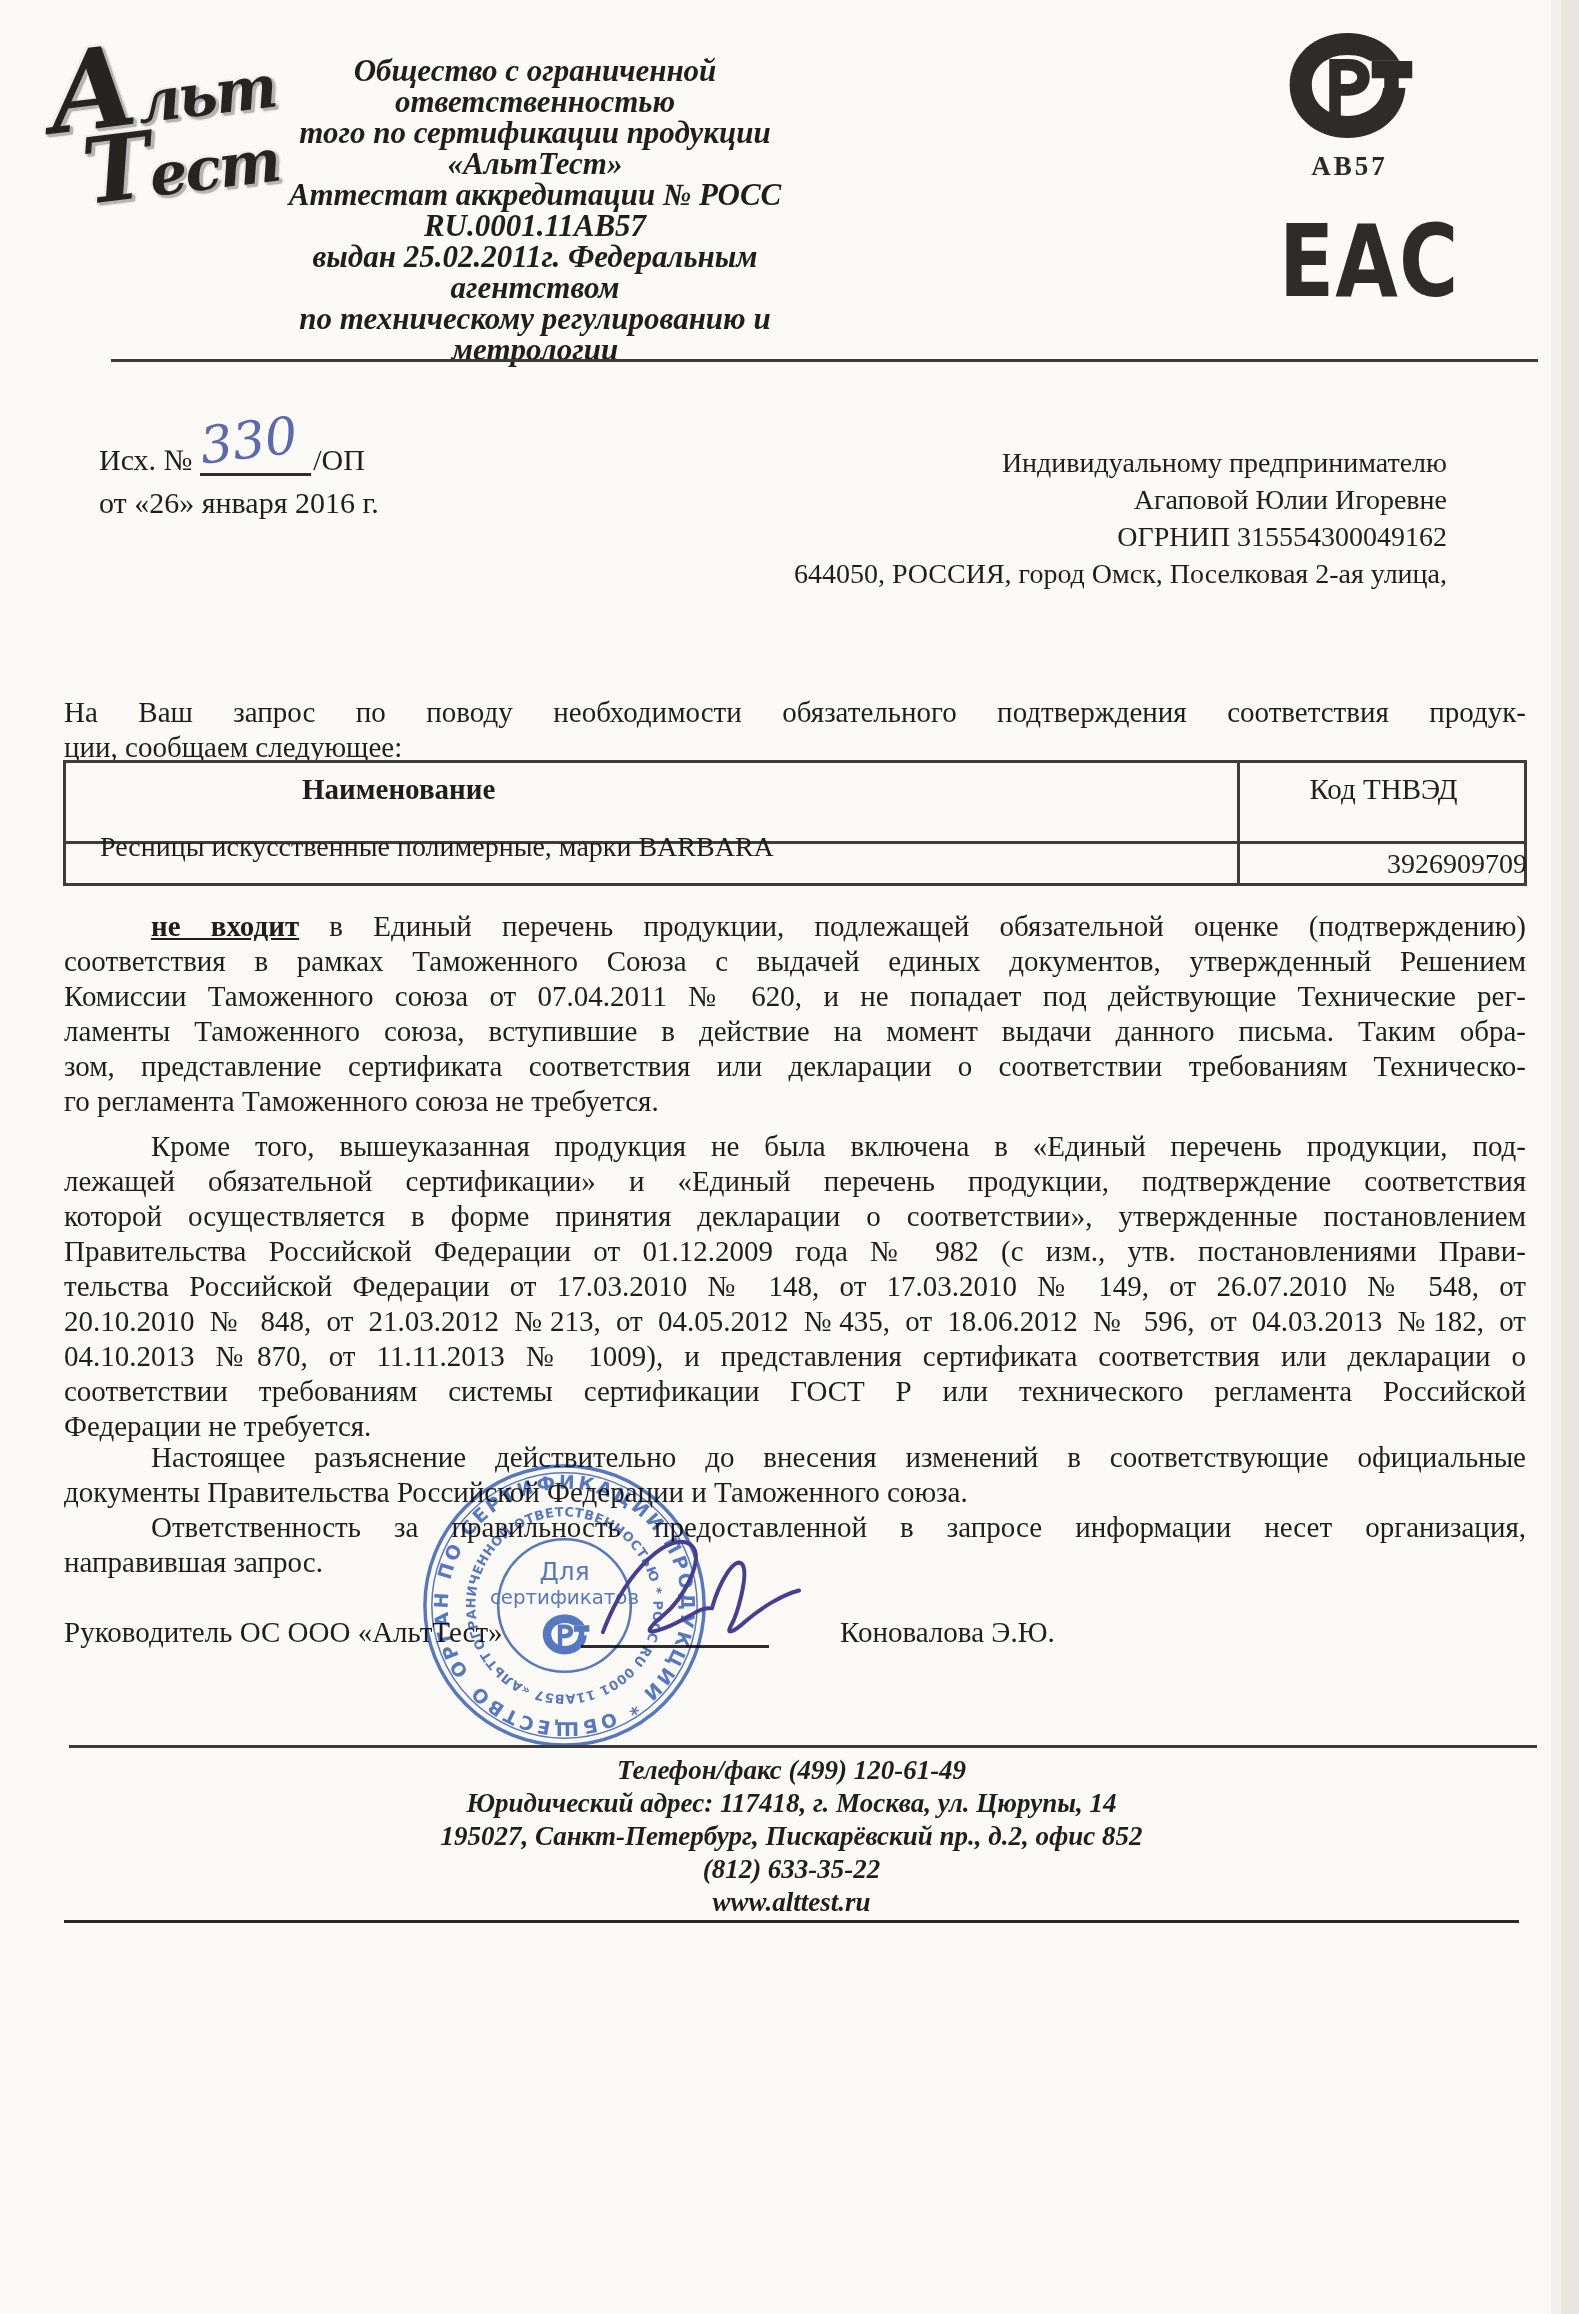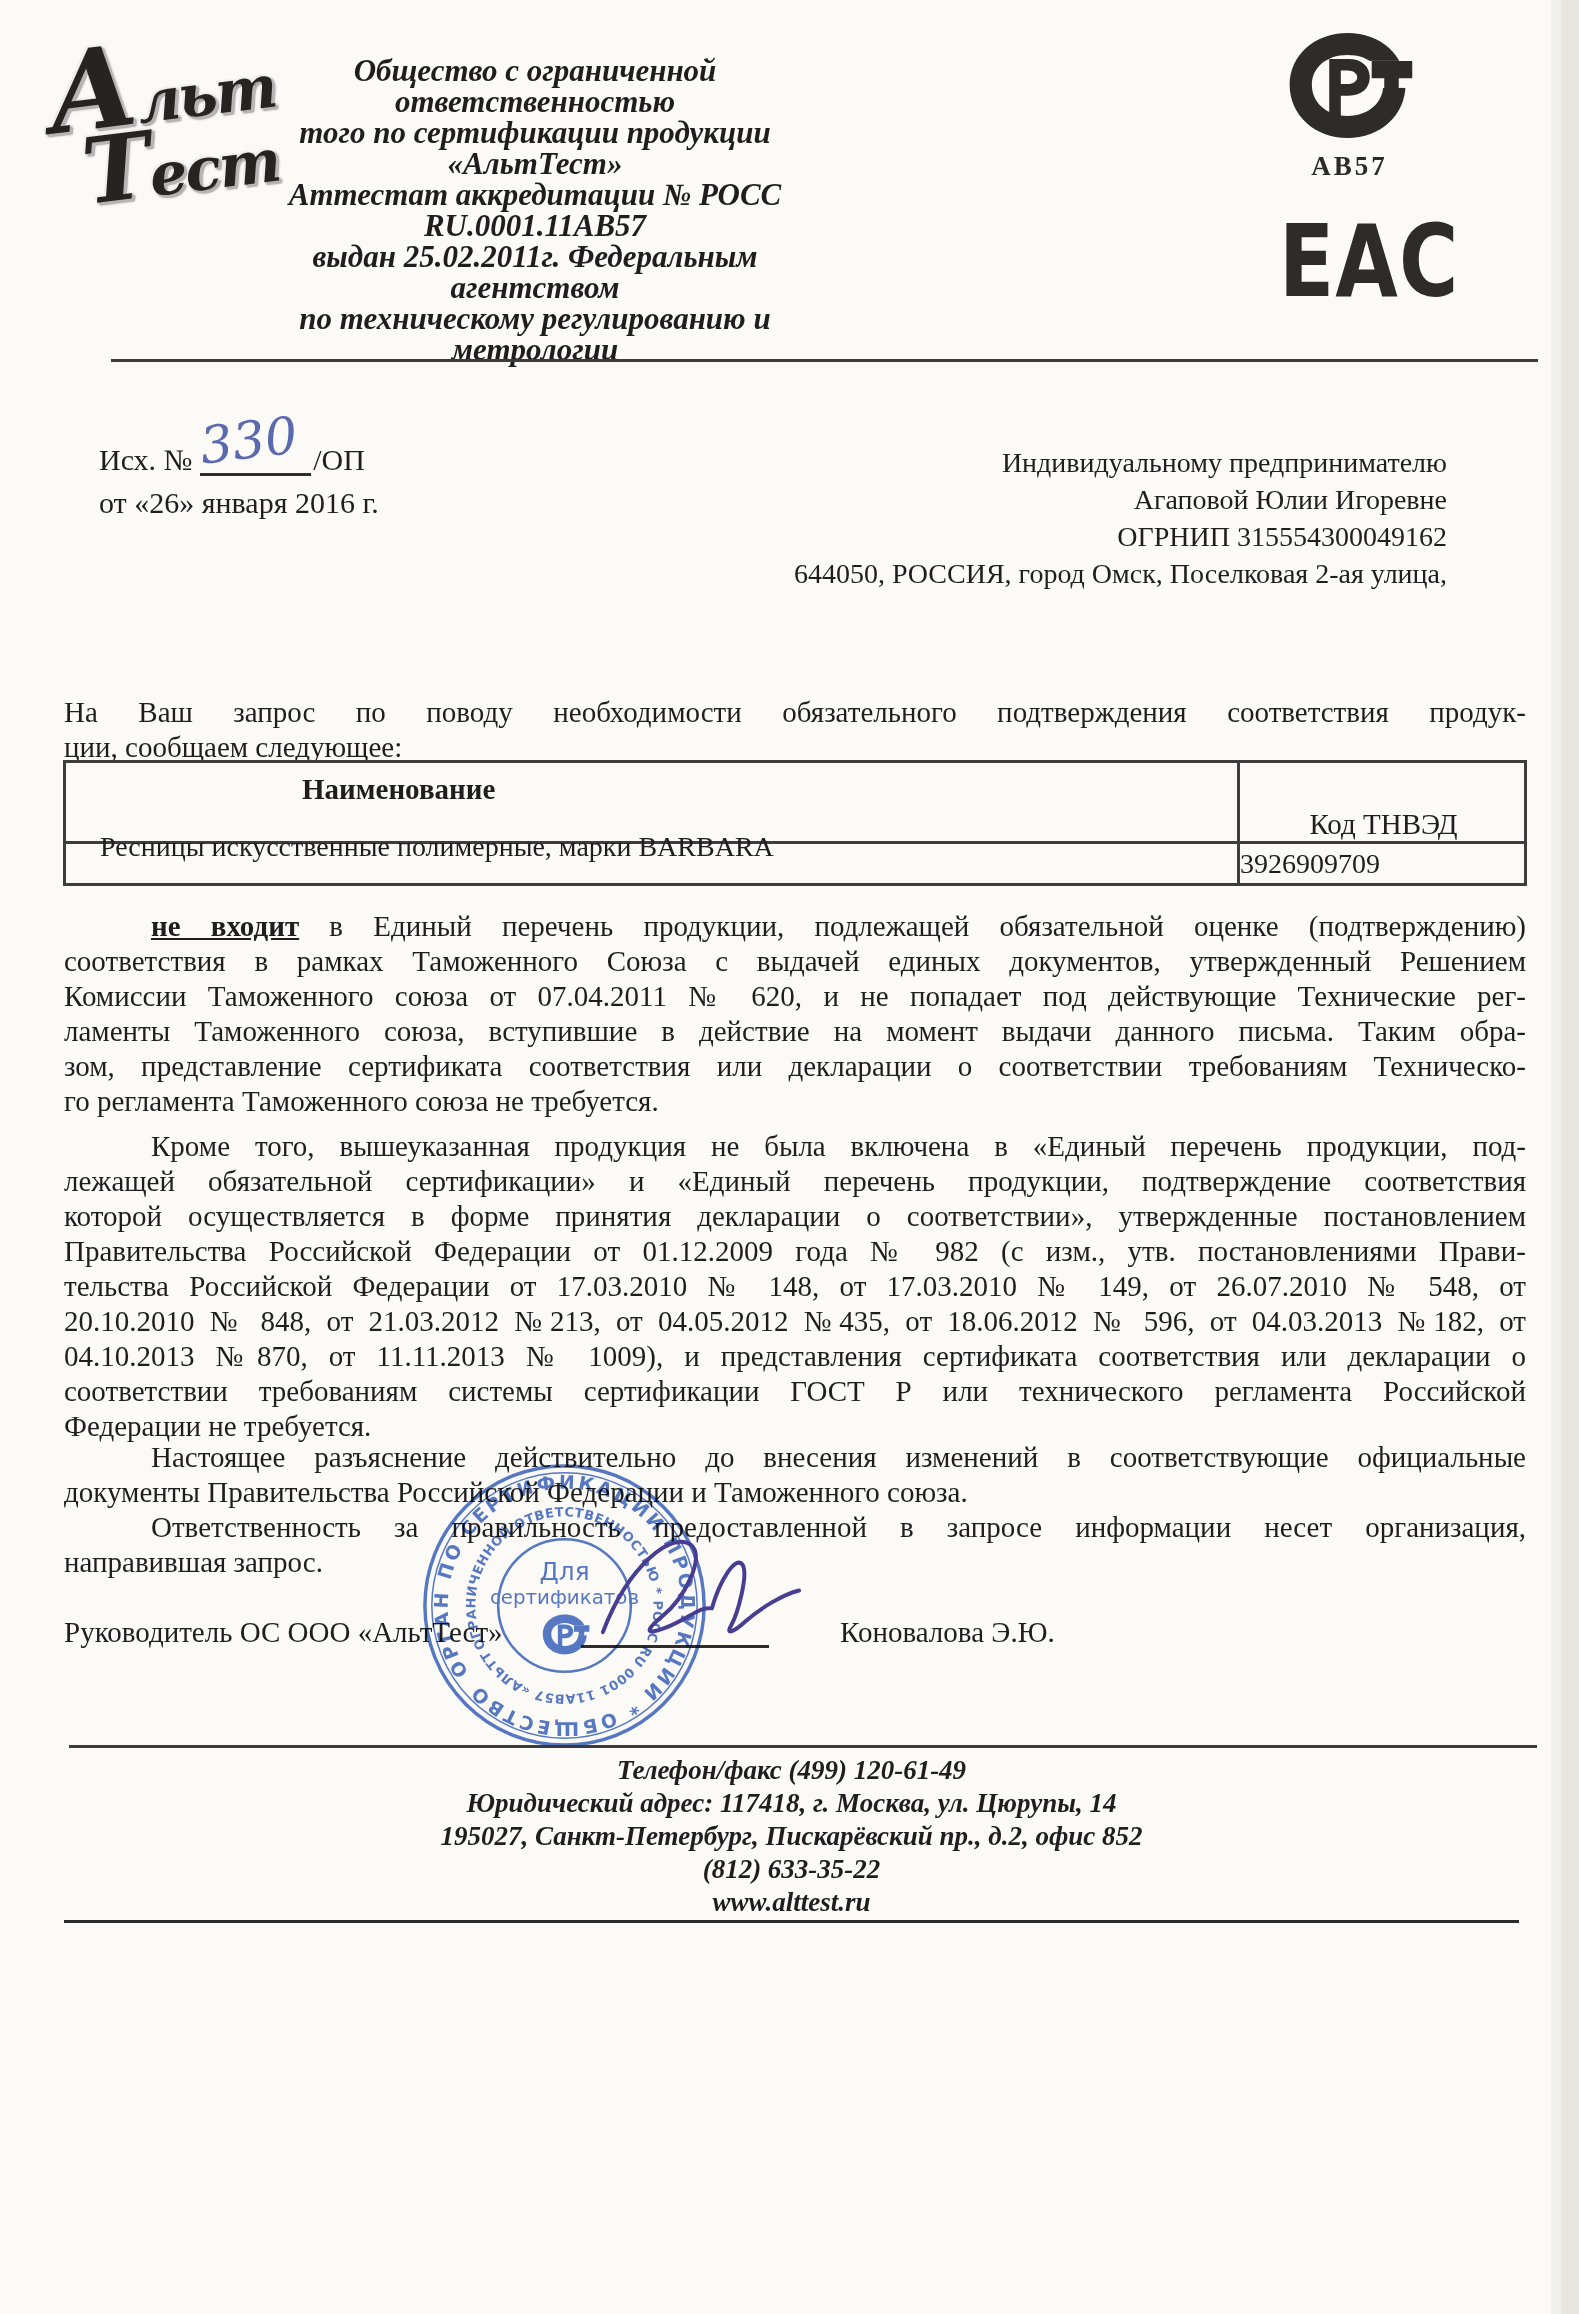--- a/index.html
+++ b/index.html
@@ -56,23 +56,23 @@
   .p1 { top:909px; }
   .p2 { top:1129px; }
   .p3 { top:1440px; }
   .p4 { top:1510px; }
 
   
   .t-outer { left:63px; top:760px; width:1464px; height:126px; border:3px solid #3d3d3d; box-sizing:border-box; }
   .t-vline { position:absolute; left:1171px; top:0; bottom:0; width:3px; background:#3d3d3d; }
   .t-hline { position:absolute; left:0; right:0; top:78px; height:3px; background:#3d3d3d; }
   .t-h1 { position:absolute; left:236px; top:10px; font-weight:bold; font-size:29px; }
-  .t-h2 { position:absolute; left:1174px; width:287px; top:10px; text-align:center; font-size:29px;margin-top:35px; }
+  .t-h2 { position:absolute; left:1174px; width:287px; top:10px; text-align:center; font-size:29px; }
   .t-c1 { position:absolute; left:10px; top:68px; font-size:28px;margin-left:24px; }
-  .t-c2 { position:absolute; left:1174px; width:287px; top:85px; text-align:left; font-size:28px; }
+  .t-c2 { position:absolute; left:1174px; width:287px; top:85px; text-align:right; font-size:28px; }
 
   
   .sig-left  { left:64px;  top:1616px; font-size:29px; }
   .sig-right { left:840px; top:1616px; font-size:29px; }
   .sig-line  { left:581px; top:1645px; width:188px; height:3px; background:#2c2c2c; }
 
   .stamp { left:416px; top:1457px; width:297px; height:297px; opacity:.88; mix-blend-mode:multiply; }
   .ring-text-outer { font-family:"DejaVu Sans",sans-serif; font-size:19px; font-weight:bold;
                      letter-spacing:3px; fill:#4066bf; }
   .ring-text-inner { font-family:"DejaVu Sans",sans-serif; font-size:13px; font-weight:bold;

